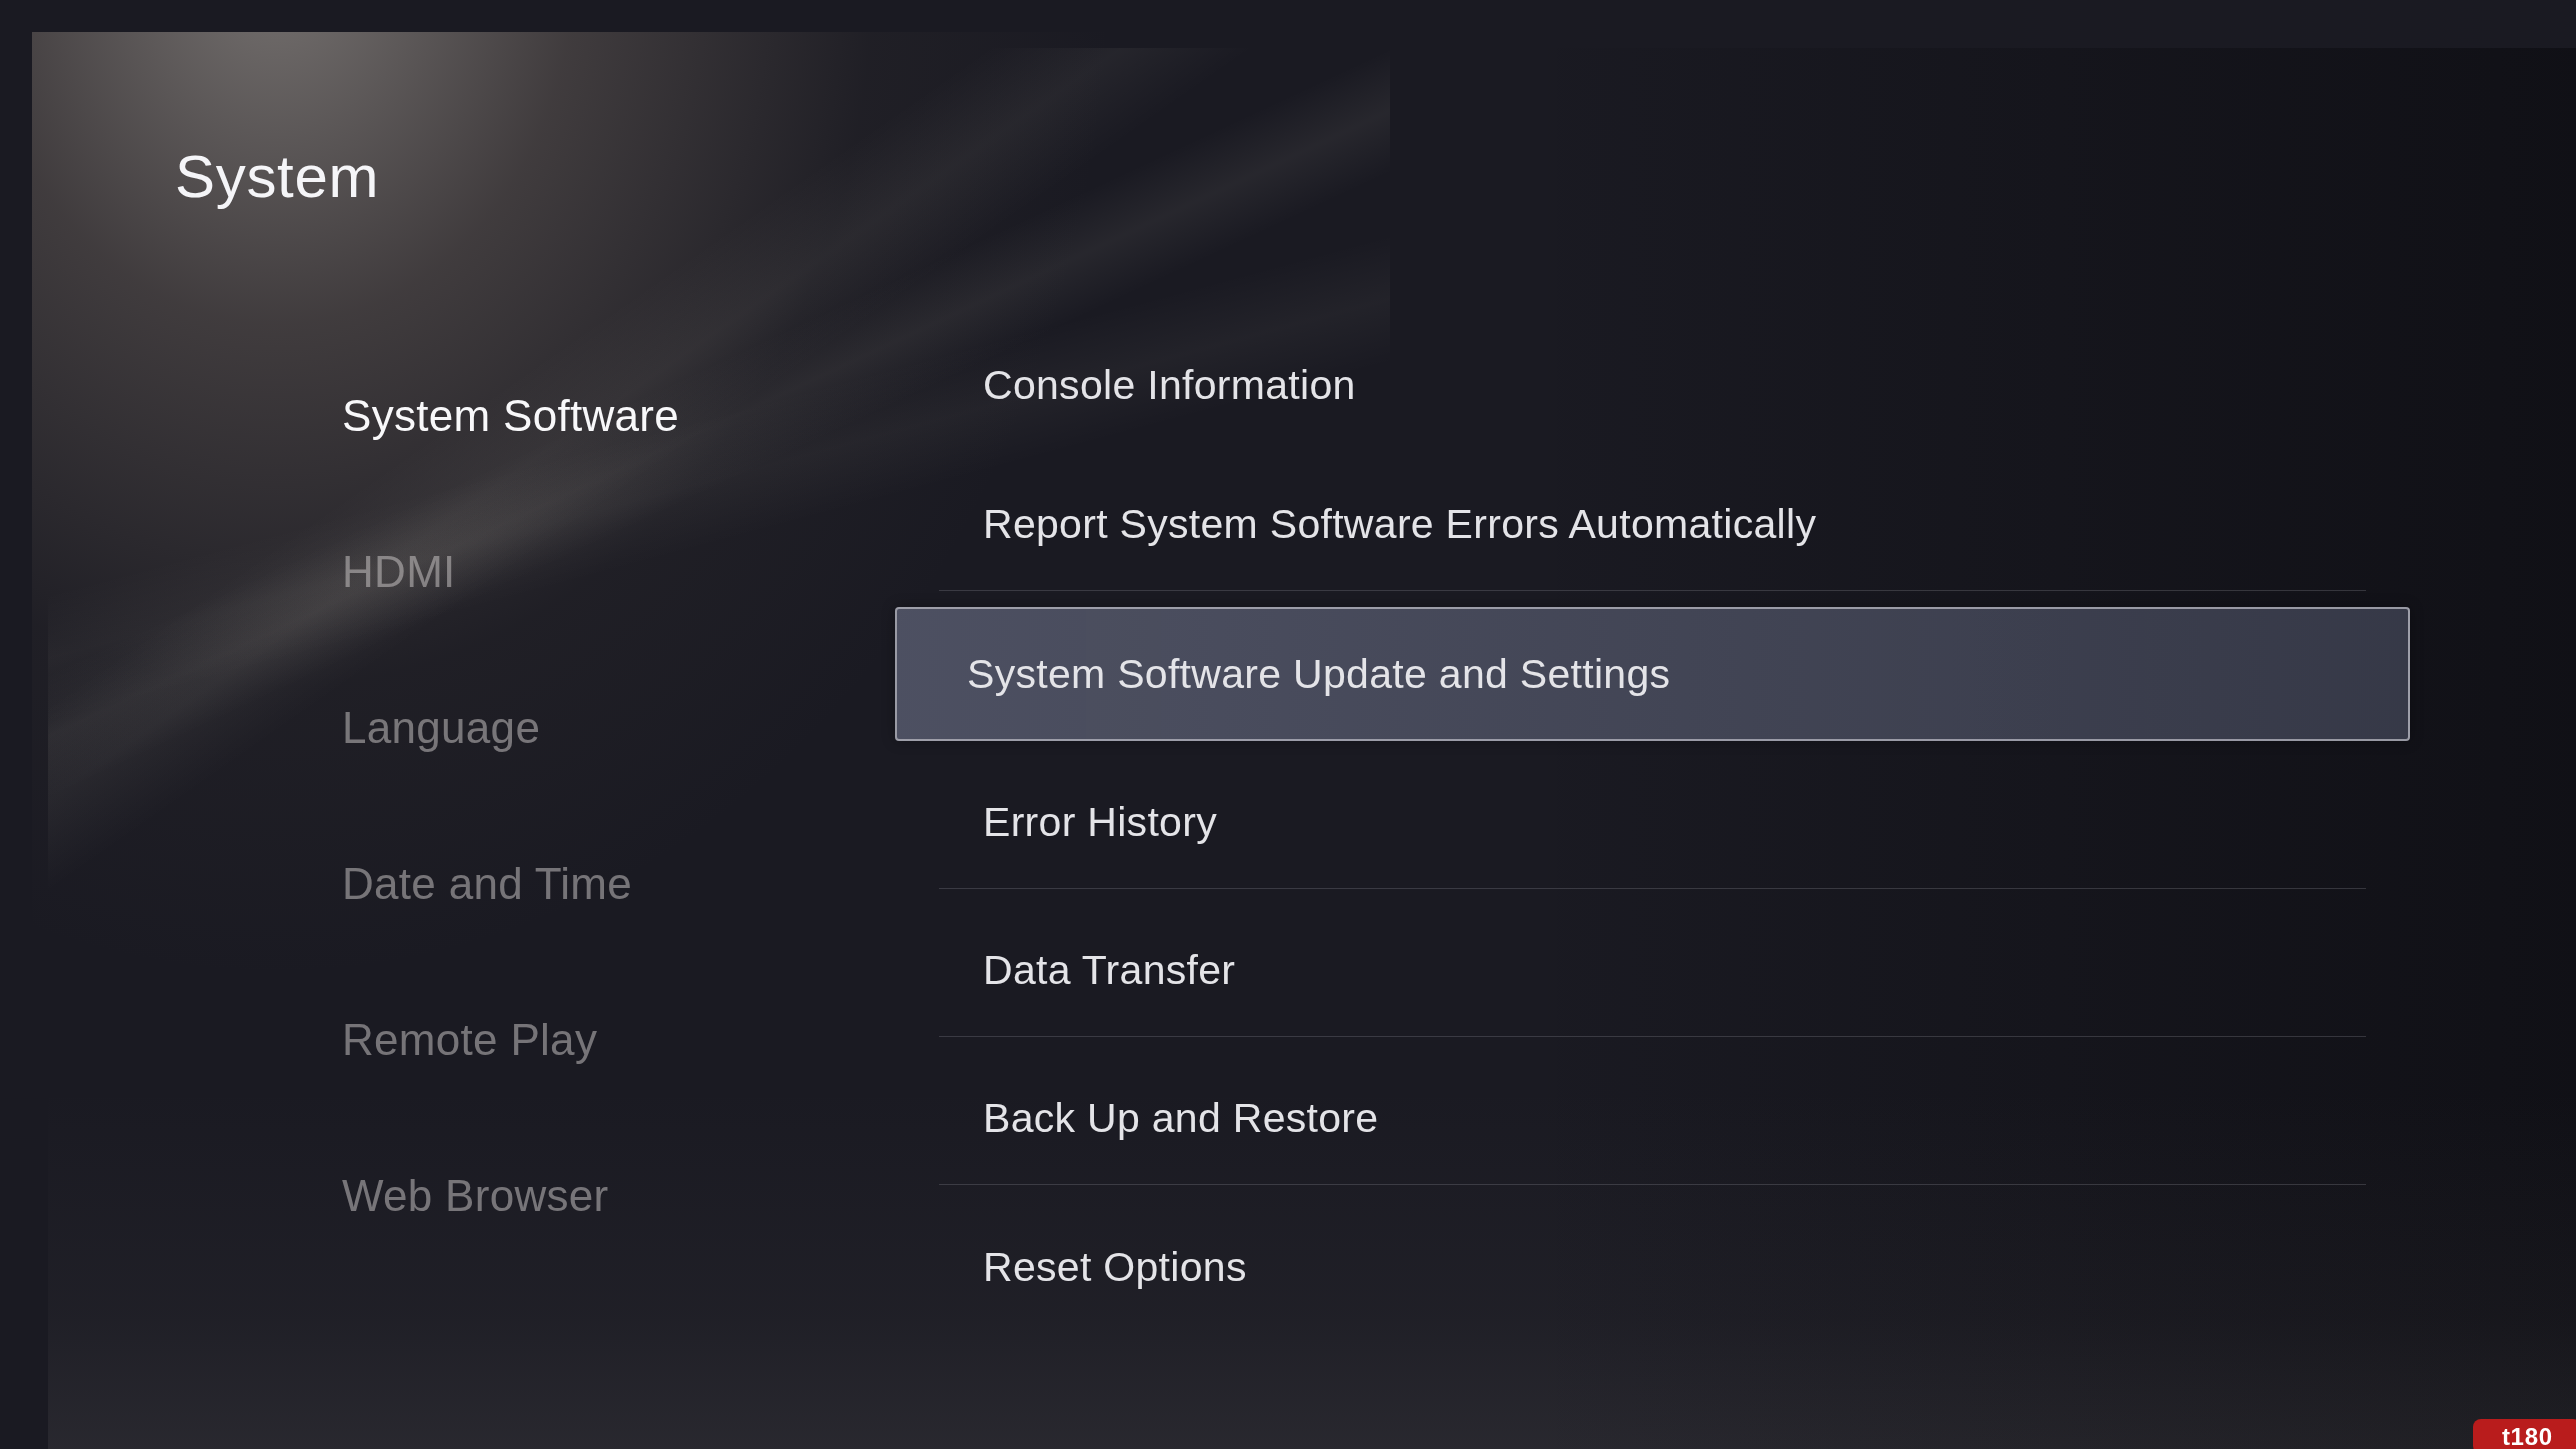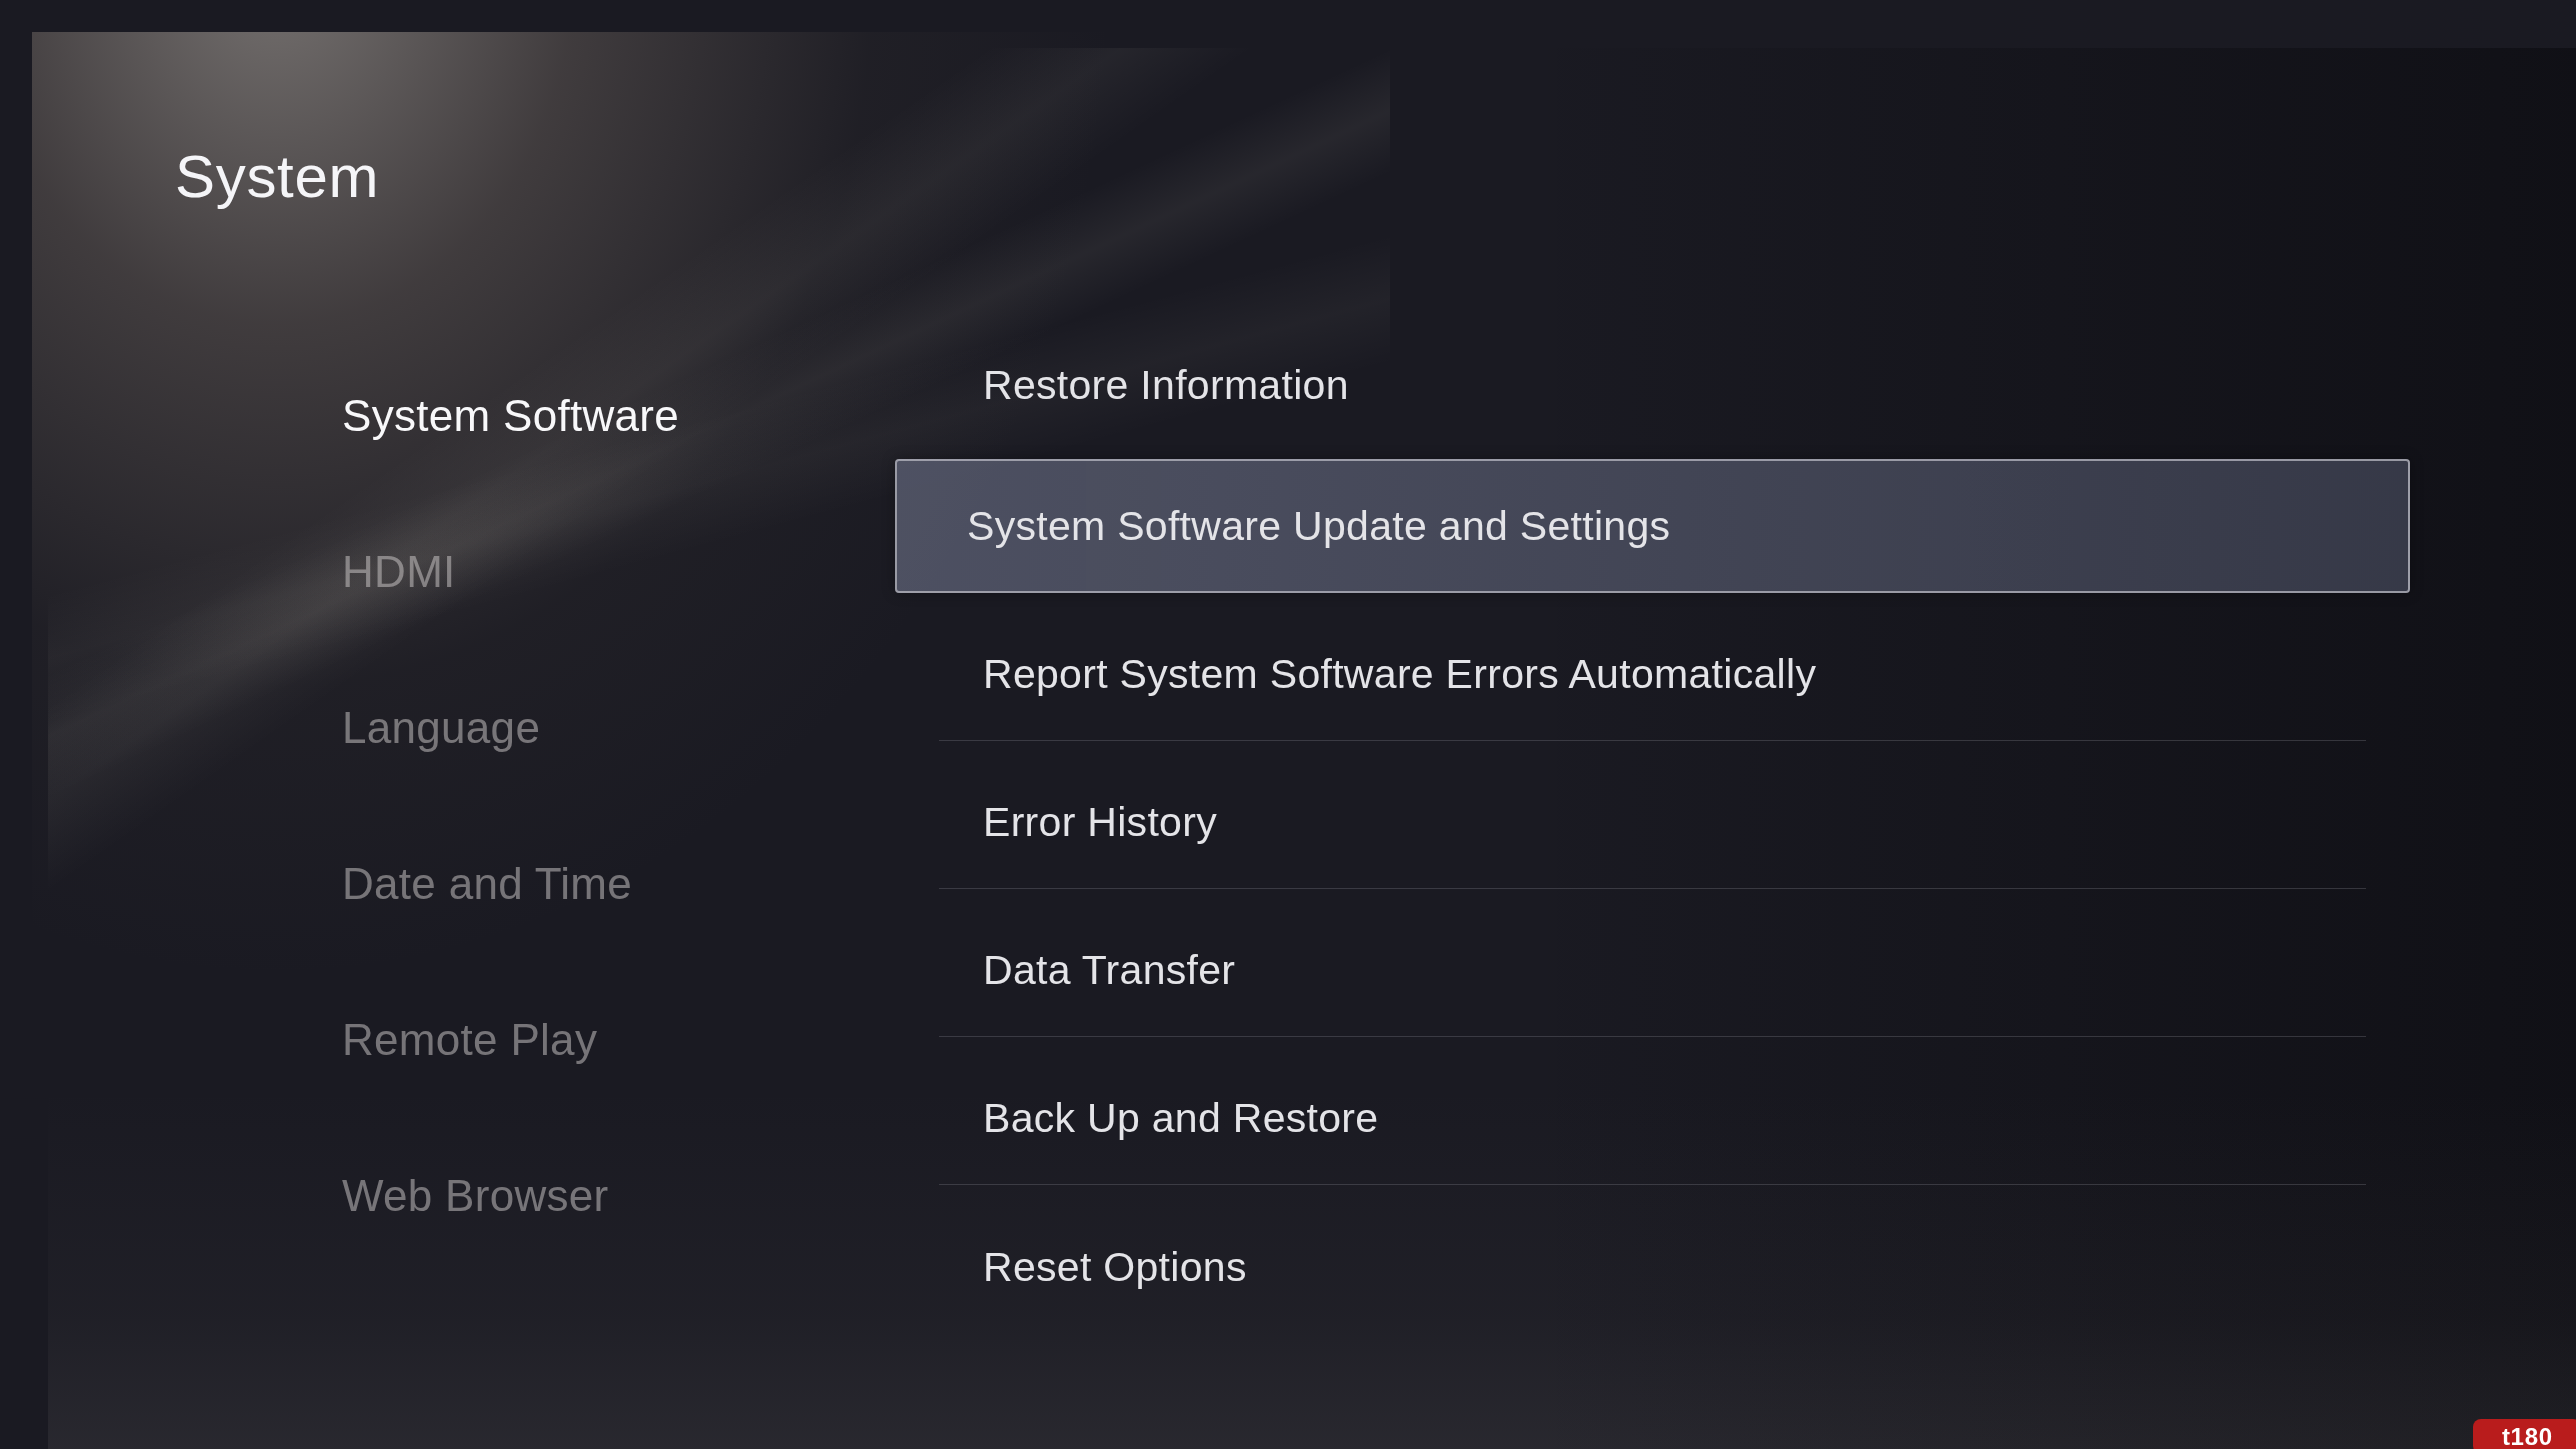--- a/index.html
+++ b/index.html
@@ -183,27 +183,27 @@
   <div class="sidebar-item">
     <span>Remote Play</span>
   </div>
   <div class="sidebar-item">
     <span>Web Browser</span>
   </div>
 </div>
 
 <div class="content">
   <div class="content-item first">
-    <span>Restore Information</span>
+    <span>Console Information</span>
+  </div>
+  <div class="content-item">
+    <span>Report System Software Errors Automatically</span>
   </div>
   <div class="content-item highlighted">
     <span>System Software Update and Settings</span>
-  </div>
-  <div class="content-item">
-    <span>Report System Software Errors Automatically</span>
   </div>
   <div class="content-item">
     <span>Error History</span>
   </div>
   <div class="content-item">
     <span>Data Transfer</span>
   </div>
   <div class="content-item">
     <span>Back Up and Restore</span>
   </div>

